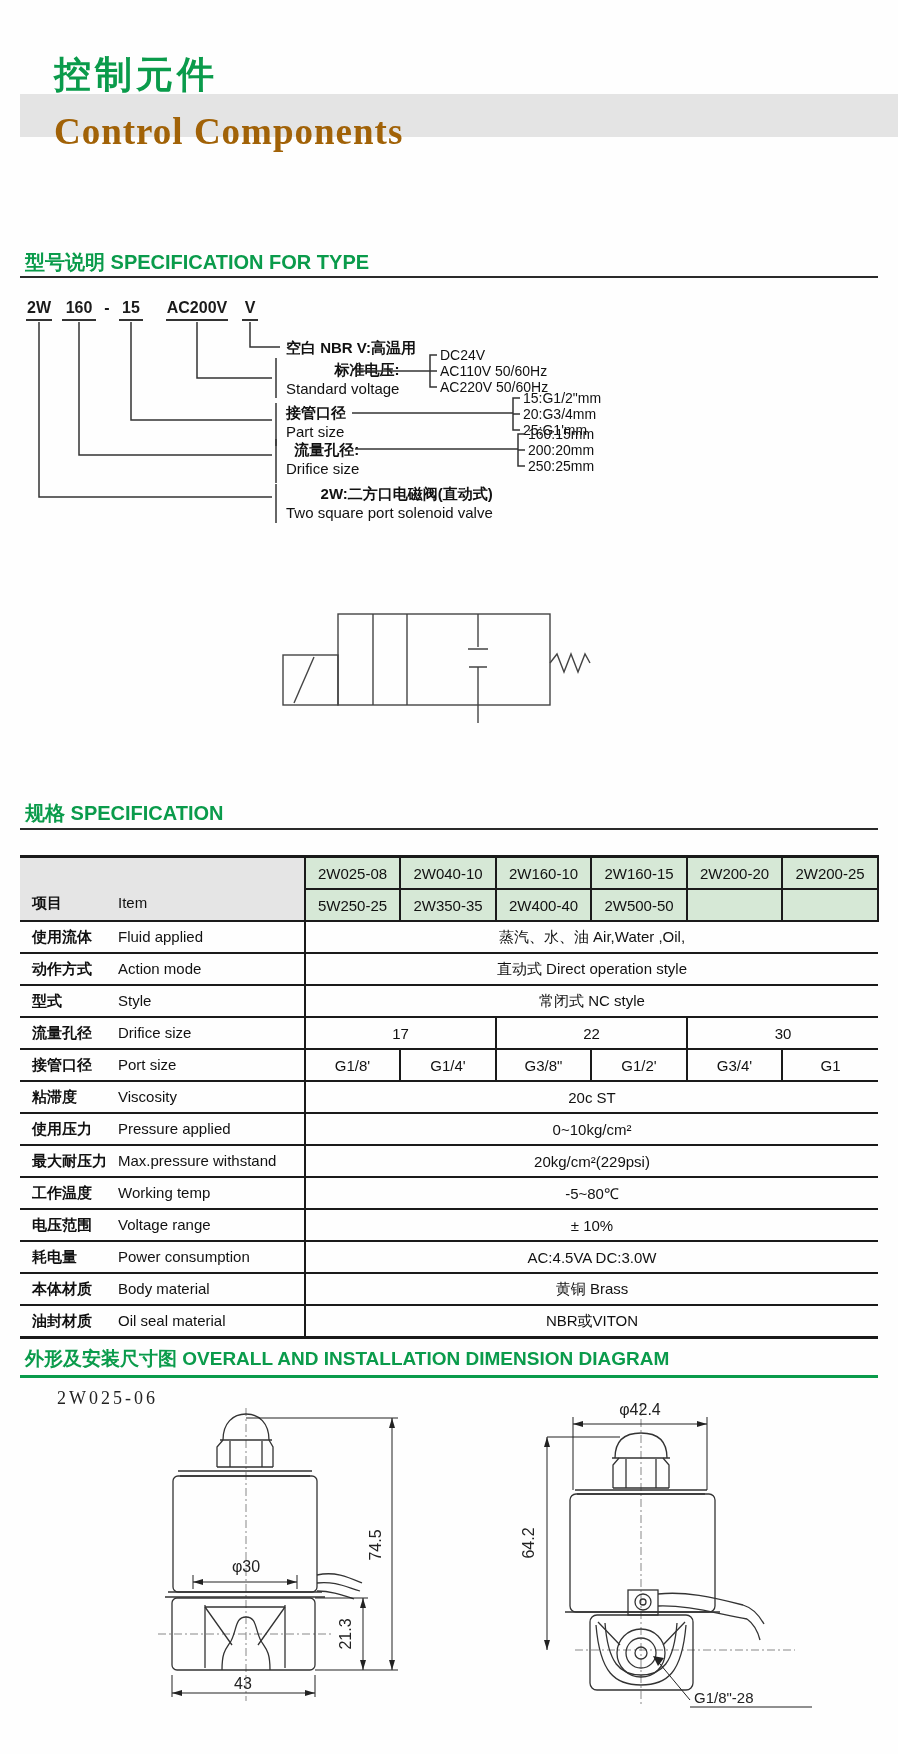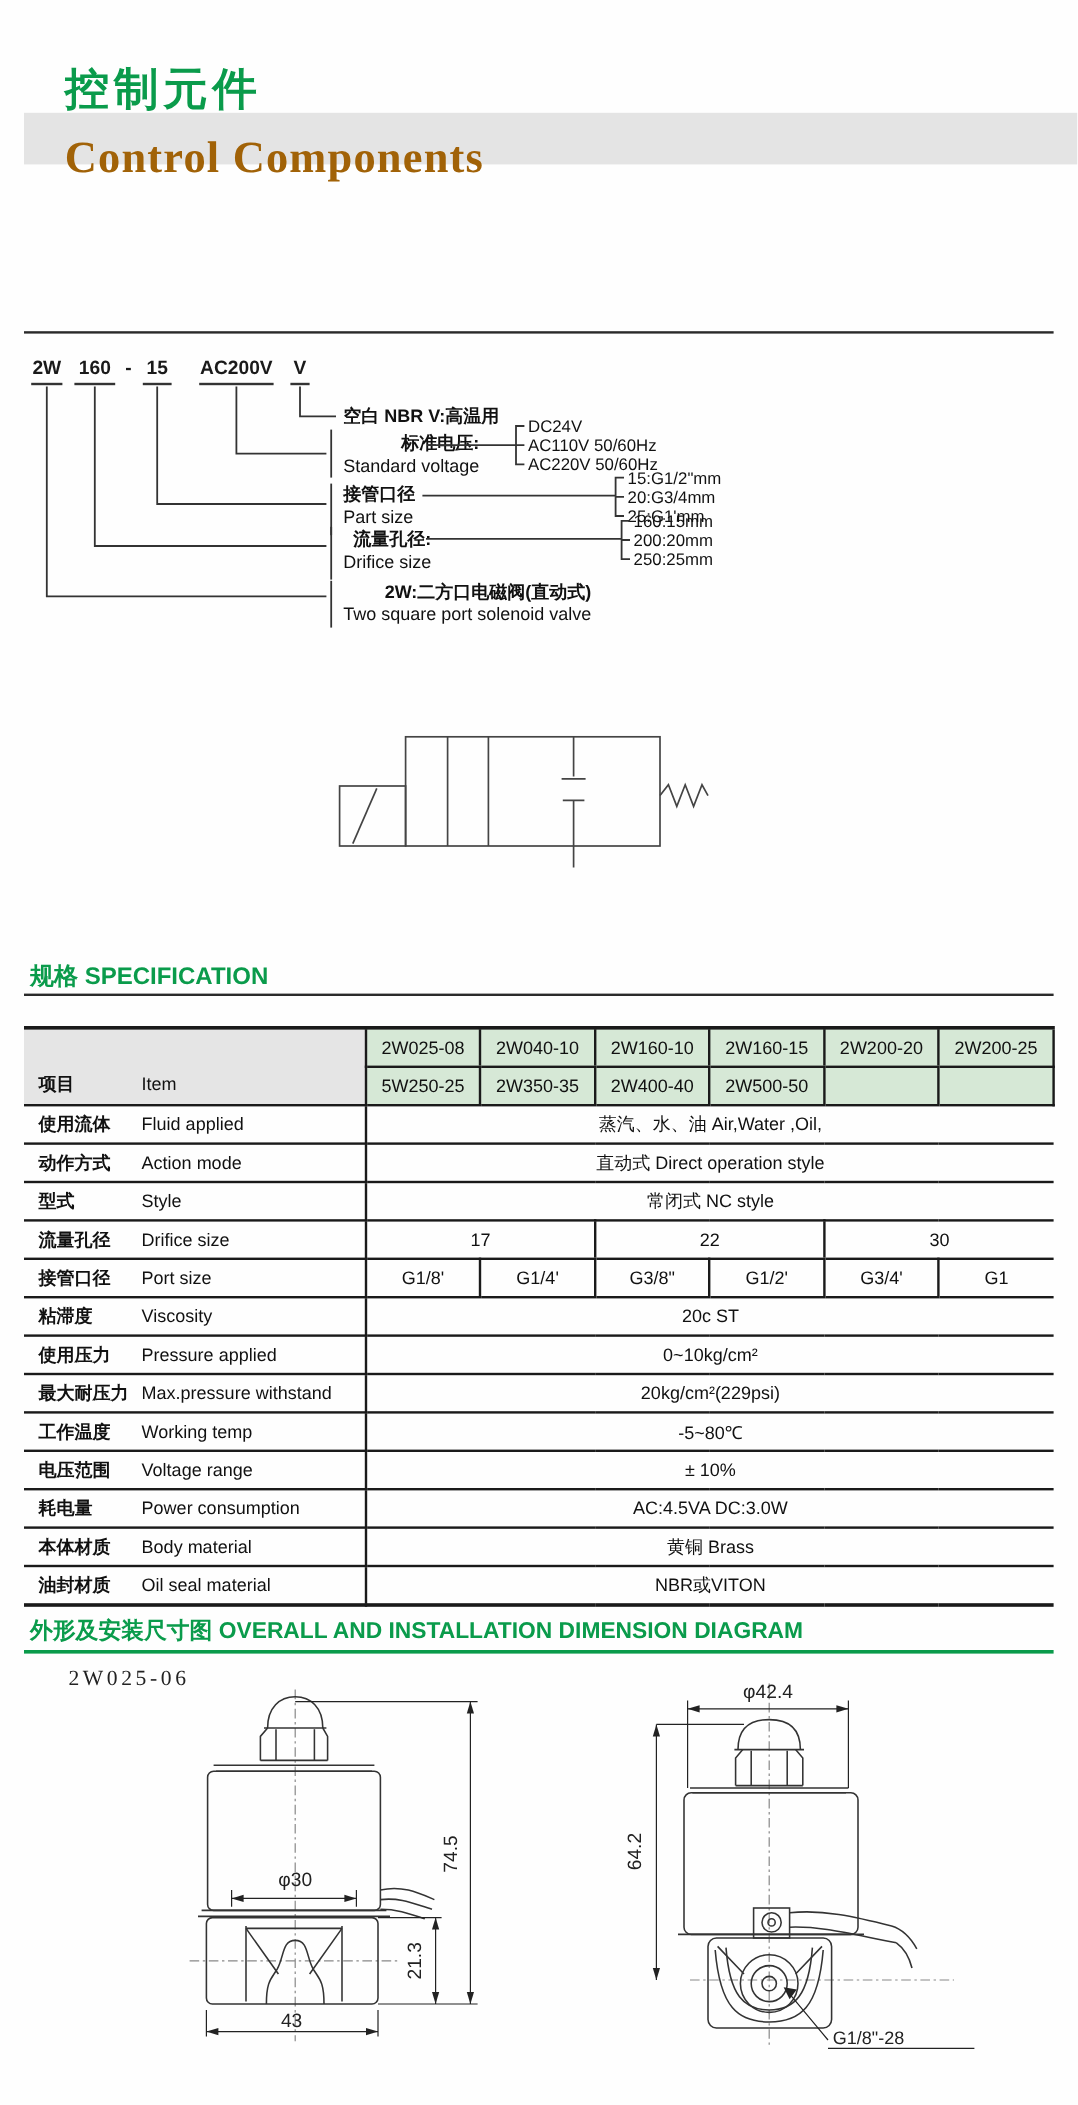--- a/index.html
+++ b/index.html
@@ -46,20 +46,21 @@
 </head>
 <body>
 
 <div class="page">
 
   <div class="title-cn">控制元件</div>
   <div class="title-bar">
     <span class="title-en">Control Components</span>
   </div>
 
+  <div class="sec-head" style="top:249px;">型号说明 SPECIFICATION FOR TYPE</div>
   <div class="rule" style="top:276px;"></div>
 
   <span class="mpart" style="left:26px;width:26px;">2W</span>
   <span class="mpart" style="left:62px;width:34px;">160</span>
   <span class="mdash" style="left:101px;width:12px;">-</span>
   <span class="mpart" style="left:119px;width:24px;">15</span>
   <span class="mpart" style="left:166px;width:62px;">AC200V</span>
   <span class="mpart" style="left:242px;width:16px;">V</span>
 
   <div class="tlabel" style="left:286px;top:338px;">

